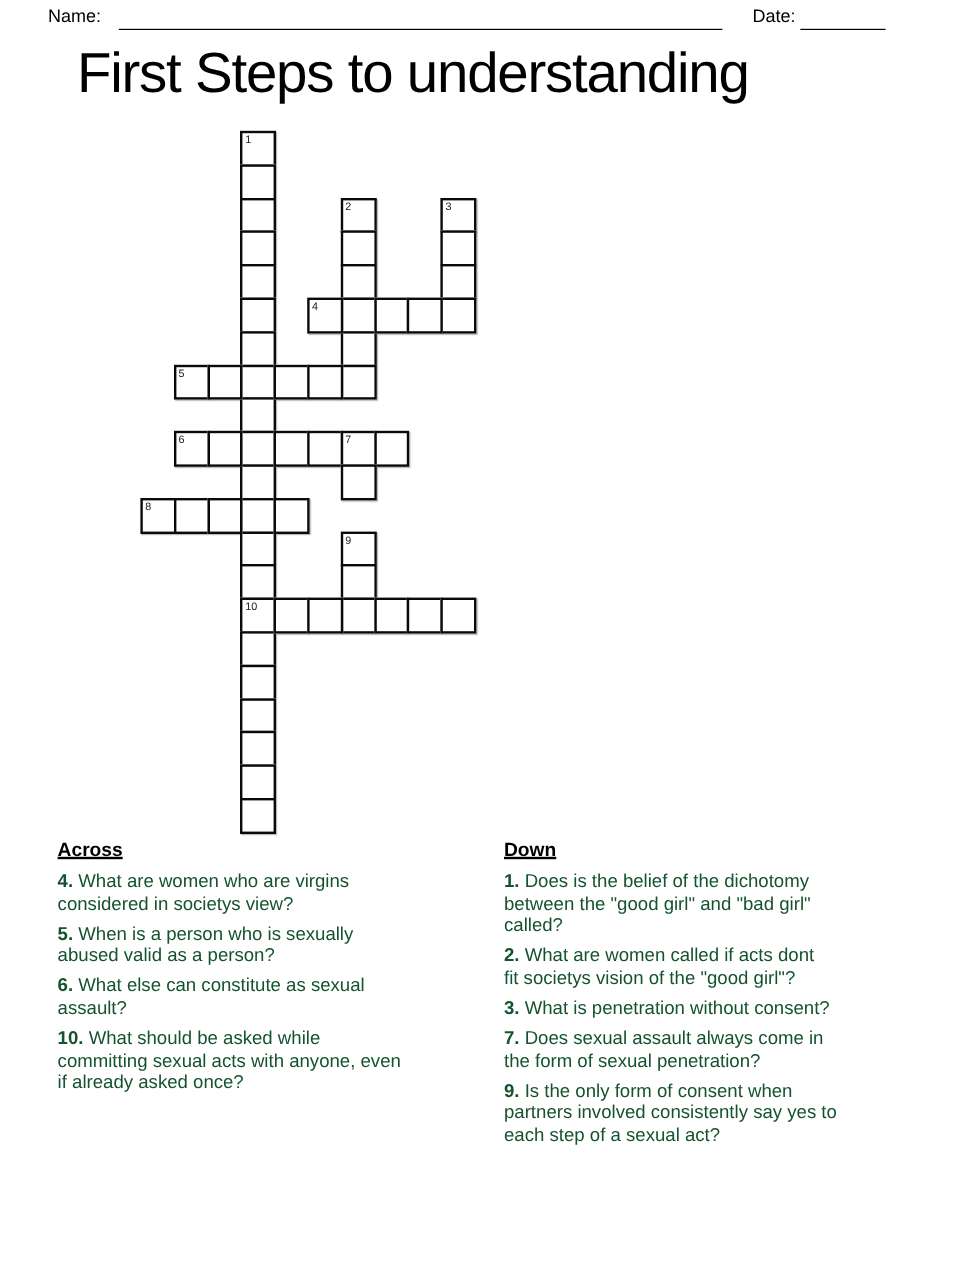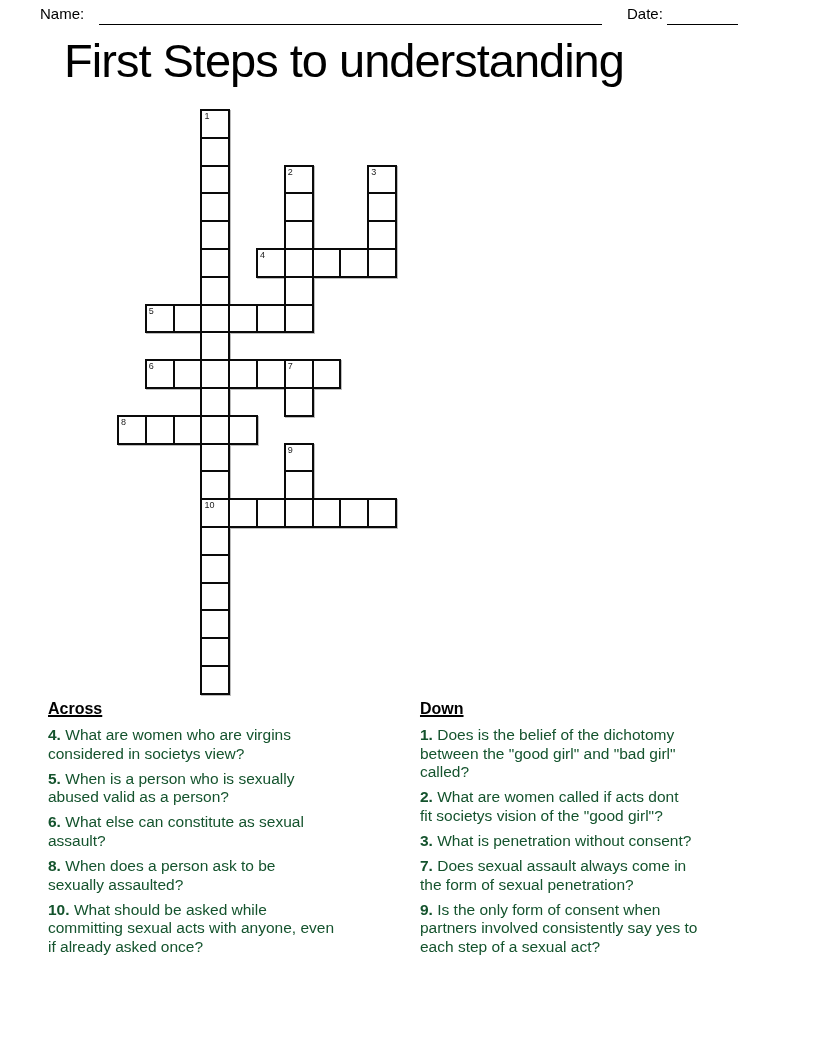--- a/index.html
+++ b/index.html
@@ -175,21 +175,20 @@
       <div class="cell" style="left: 250.2px; top: 389.2px;"></div>
     </div>
 
   <div class="clues">
     <div class="clue-col">
       <div class="clue-heading">Across</div>
       <div id="across-list">
           <p class="clue"><b>4.</b> <span>What are women who are virgins</span><br><span>considered in societys view?</span></p>
           <p class="clue"><b>5.</b> <span>When is a person who is sexually</span><br><span>abused valid as a person?</span></p>
           <p class="clue"><b>6.</b> <span>What else can constitute as sexual</span><br><span>assault?</span></p>
-          <p class="clue"><b>8.</b> <span>When does a person ask to be</span><br><span>sexually assaulted?</span></p>
           <p class="clue"><b>10.</b> <span>What should be asked while</span><br><span>committing sexual acts with anyone, even</span><br><span>if already asked once?</span></p>
         </div>
     </div>
     <div class="clue-col down">
       <div class="clue-heading">Down</div>
       <div id="down-list">
           <p class="clue"><b>1.</b> <span>Does is the belief of the dichotomy</span><br><span>between the "good girl" and "bad girl"</span><br><span>called?</span></p>
           <p class="clue"><b>2.</b> <span>What are women called if acts dont</span><br><span>fit societys vision of the "good girl"?</span></p>
           <p class="clue"><b>3.</b> <span>What is penetration without consent?</span></p>
           <p class="clue"><b>7.</b> <span>Does sexual assault always come in</span><br><span>the form of sexual penetration?</span></p>

